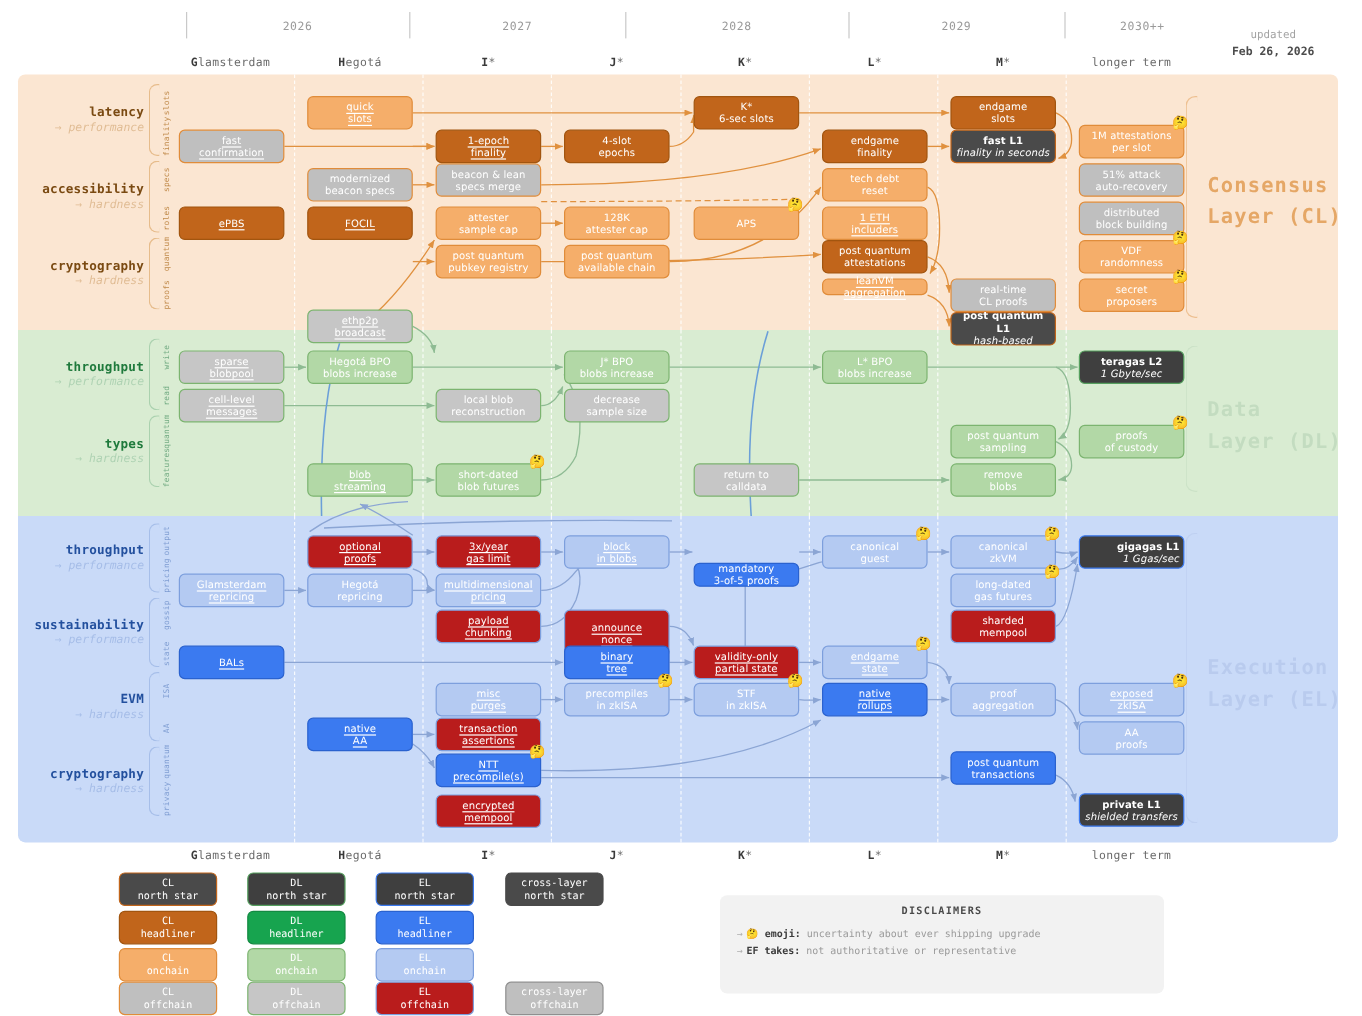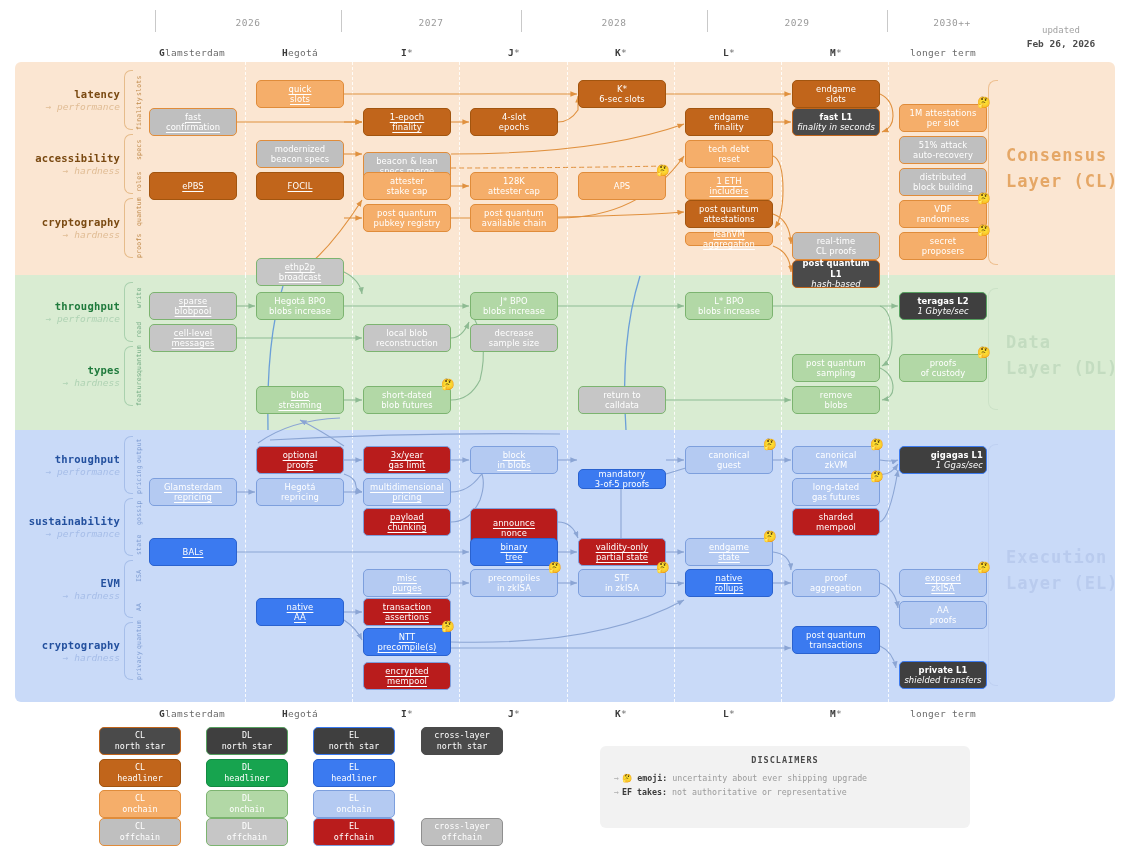--- a/index.html
+++ b/index.html
@@ -500,21 +500,21 @@
         <span class="l2">finality</span>
       </div>
       <div class="node n-cl-star star" style="left: 792px; top: 108px; width: 88px; height: 28px;">
         <span>fast L1</span>
         <span class="l2">finality in seconds</span>
       </div>
       <div class="node n-cl-off" style="left: 256px; top: 140px; width: 88px; height: 28px;">
         <span>modernized</span>
         <span class="l2">beacon specs</span>
       </div>
-      <div class="node n-cl-off" style="left: 363px; top: 152px; width: 88px; height: 28px;">
+      <div class="node n-cl-off" style="left: 363px; top: 136px; width: 88px; height: 28px;">
         <span>beacon &amp; lean</span>
         <span class="l2">specs merge</span>
       </div>
       <div class="node n-cl-on" style="left: 685px; top: 140px; width: 88px; height: 28px;">
         <span>tech debt</span>
         <span class="l2">reset</span>
       </div>
       <div class="node n-cl-on" style="left: 899px; top: 104px; width: 88px; height: 28px;">
         <span>1M attestations</span>
         <span class="l2">per slot</span>
@@ -525,21 +525,21 @@
         <span class="l2">auto-recovery</span>
       </div>
       <div class="node n-cl-head u" style="left: 149px; top: 172px; width: 88px; height: 28px;">
         <span>ePBS</span>
       </div>
       <div class="node n-cl-head u" style="left: 256px; top: 172px; width: 88px; height: 28px;">
         <span>FOCIL</span>
       </div>
       <div class="node n-cl-on" style="left: 363px; top: 172px; width: 88px; height: 28px;">
         <span>attester</span>
-        <span class="l2">stake cap</span>
+        <span class="l2">sample cap</span>
       </div>
       <div class="node n-cl-on" style="left: 470px; top: 172px; width: 88px; height: 28px;">
         <span>128K</span>
         <span class="l2">attester cap</span>
       </div>
       <div class="node n-cl-on" style="left: 578px; top: 172px; width: 88px; height: 28px;">
         <span>APS</span>
       </div>
       <div class="emoji" style="left: 656px; top: 165px;">🤔</div>
       <div class="node n-cl-on u" style="left: 685px; top: 172px; width: 88px; height: 28px;">

